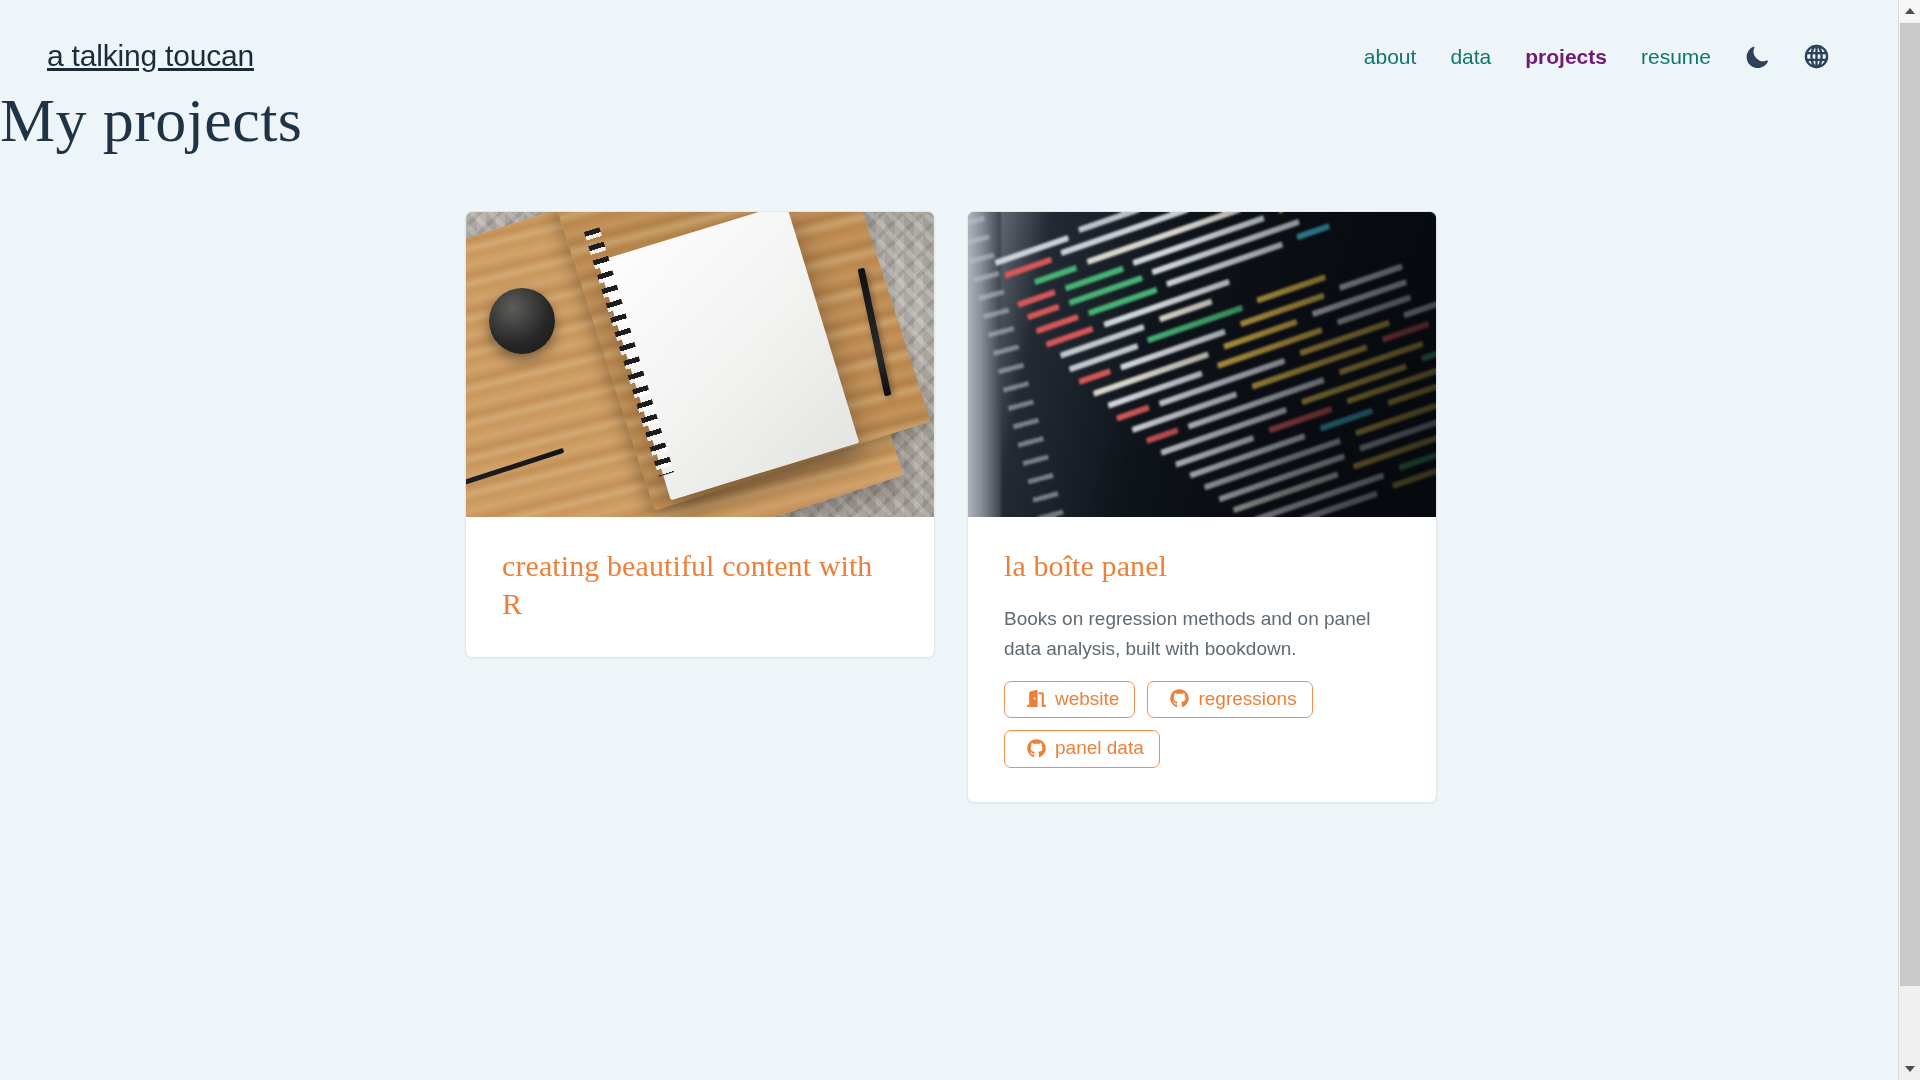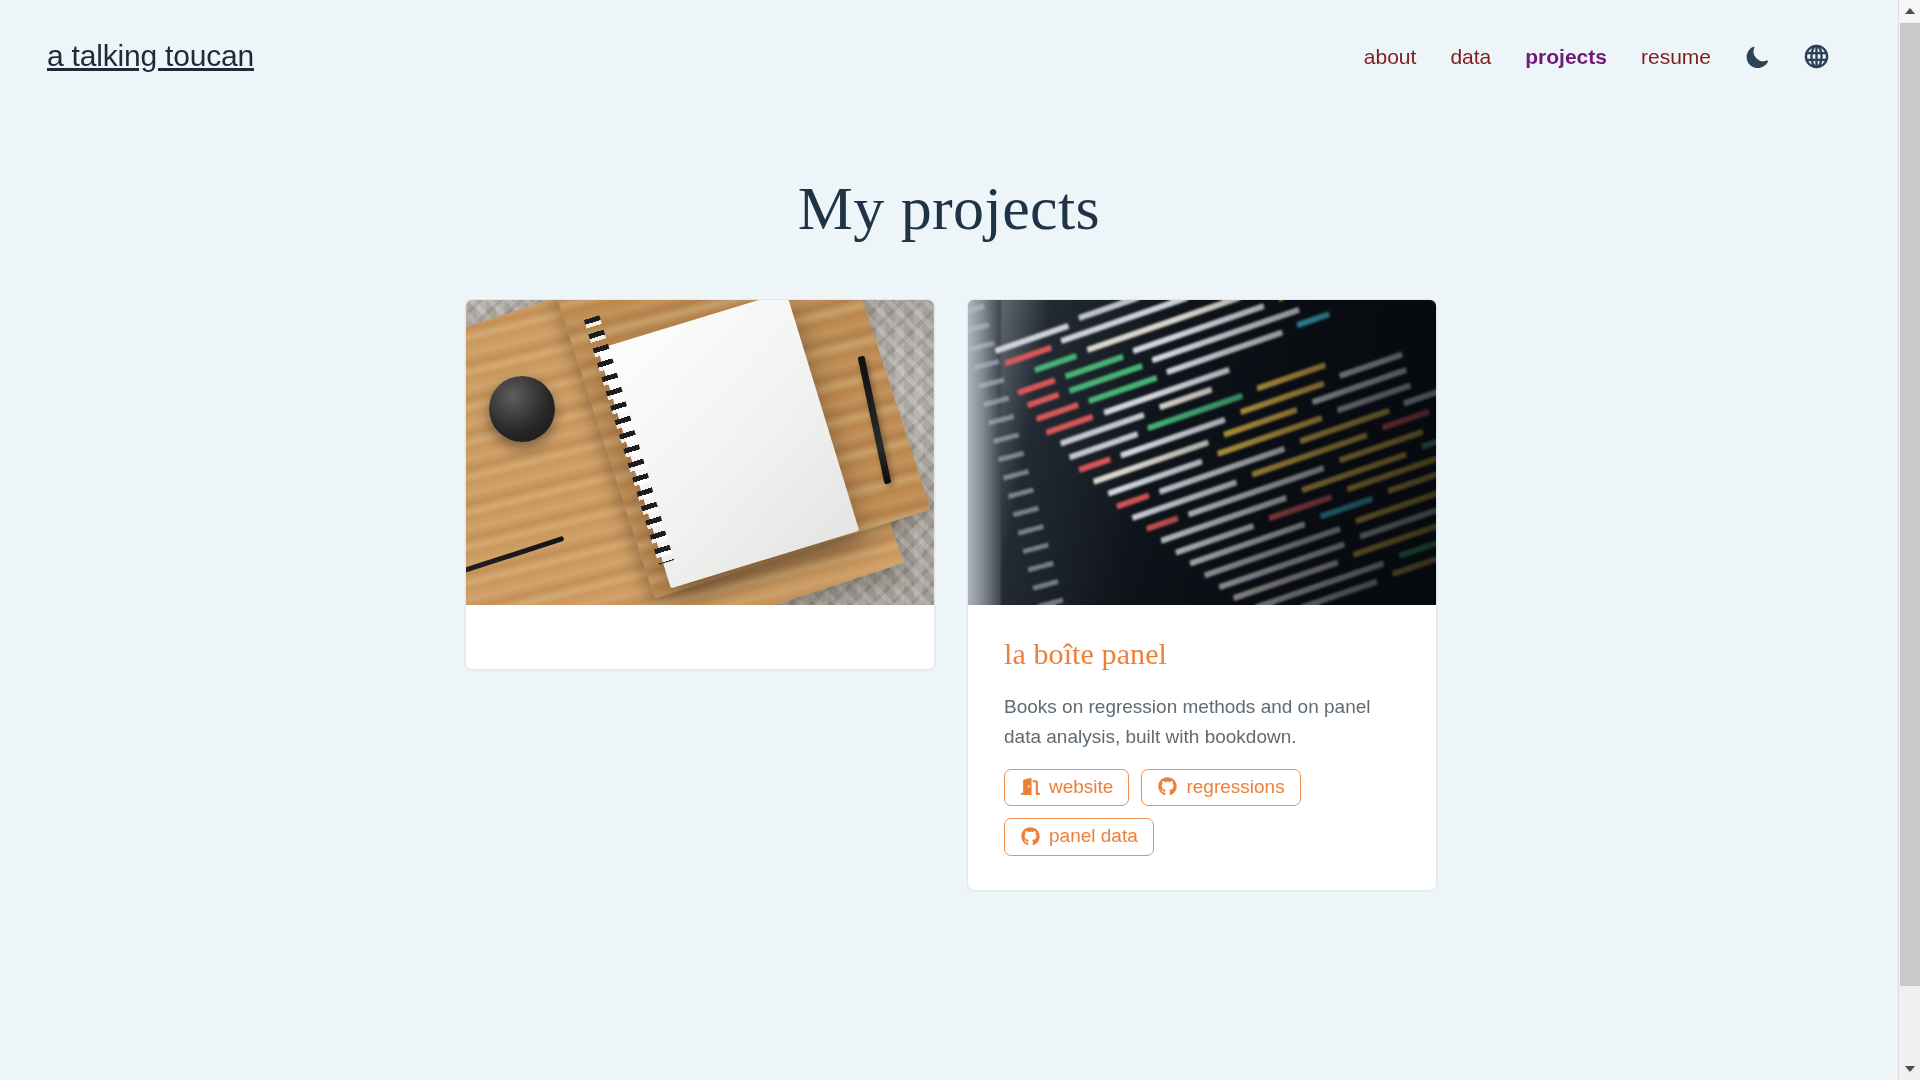--- a/index.html
+++ b/index.html
@@ -53,21 +53,21 @@
 
   .main-nav {
     display: flex;
     align-items: center;
     gap: 0;
   }
 
   .nav-link {
     font-size: 21px;
     font-weight: 400;
-    color: #7f1d1d;
+    color: #0f766e;
     text-decoration: none;
     padding: 0 17px;
     white-space: nowrap;
     line-height: 1;
   }
 
   .nav-link.active {
     color: #701a75;
     font-weight: 700;
   }
@@ -84,22 +84,21 @@
   }
 
   .nav-icon-btn svg { display: block; }
 
   
   .page-title {
     font-family: "Liberation Serif", serif;
     font-size: 62px;
     font-weight: 400;
     color: #1f3347;
-    text-align: center;
-    margin-top: 88px;
+    text-align: left;
     letter-spacing: 0.4px;
     line-height: 1.1;
   }
 
   .cards-wrap {
     display: flex;
     justify-content: center;
     align-items: flex-start;
     gap: 32px;
     margin-top: 57px;
@@ -318,21 +317,21 @@
     gap: 12px 12px;
     max-width: 330px;
   }
 
   .tag {
     display: inline-flex;
     align-items: center;
     gap: 9px;
     border: 1px solid #ee8f4e;
     border-radius: 7px;
-    padding: 7px 15px 8px 16px;
+    padding: 7px 15px 8px 22px;
     color: #ed8039;
     font-size: 19px;
     line-height: 1.1;
     text-decoration: none;
     background: #fff;
     white-space: nowrap;
   }
 
   .tag svg { display: block; flex: 0 0 auto; }
 
@@ -419,20 +418,21 @@
               <span class="wood-board"></span>
               <span class="wood-board-2"></span>
               <span class="pencil-2"></span>
               <span class="coffee-cup"></span>
               <span class="pencil"></span>
               <span class="notepad"></span>
               <span class="notepad-spiral"></span>
             </span>
           </a>
           <div class="card-body">
+            <a class="card-title" href="#">creating beautiful content with R</a>
           </div>
         </article>
 
         <article class="card">
           <a class="card-image" href="#">
             <span class="photo-code">
               <span class="screen-edge"></span>
               <span class="gutter"></span>
               <span class="code-lines">
                 <i class="cl" style="left:8%;top:2%;width:14%;background:#d8dde3"></i>

